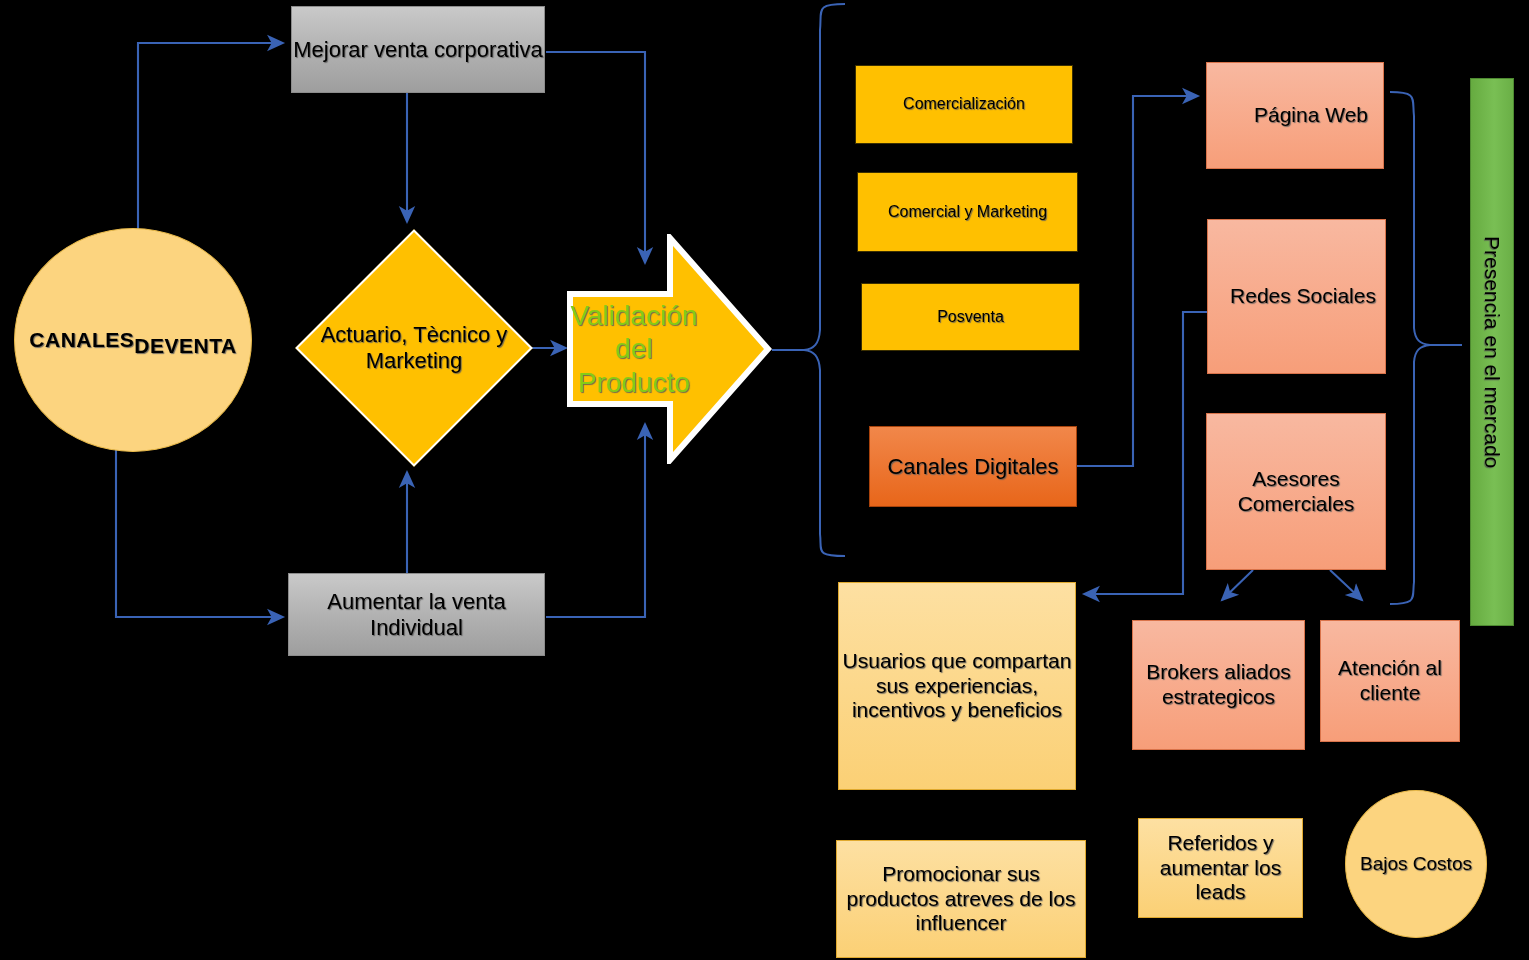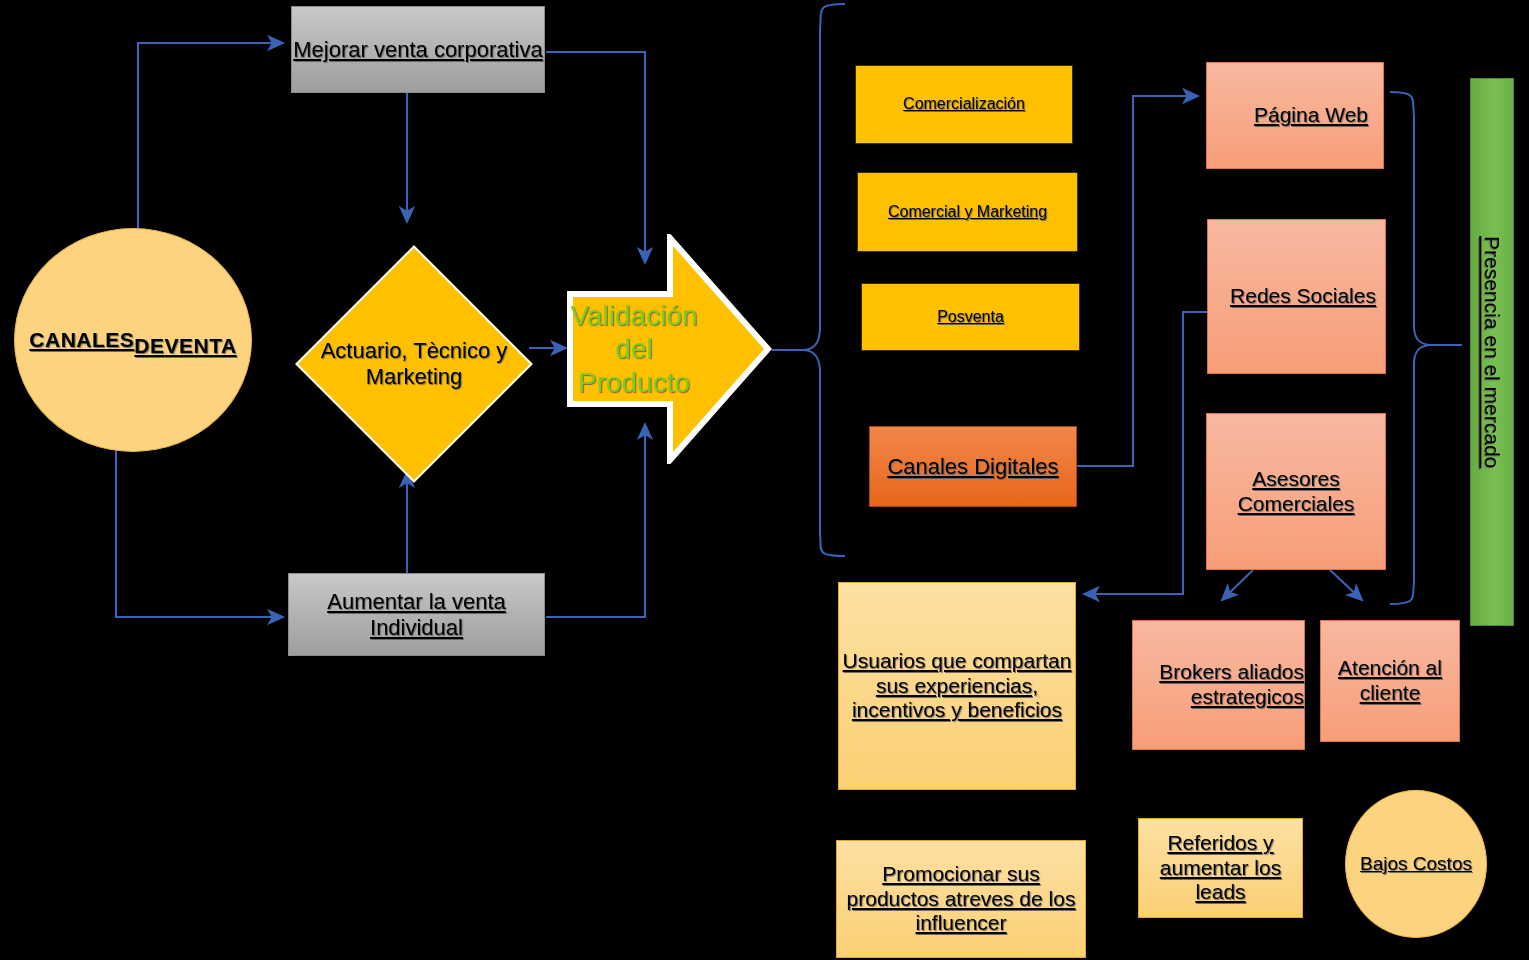--- a/index.html
+++ b/index.html
@@ -1,19 +1,19 @@
 <!DOCTYPE html>
 <html><head>
 <meta charset="utf-8">
 <style>
   html,body{margin:0;padding:0;background:#000;}
   body{font-family:"Liberation Sans",sans-serif;}
   #stage{position:relative;width:1529px;height:960px;background:#000;overflow:hidden;}
   .node{position:absolute;box-sizing:border-box;display:flex;align-items:center;justify-content:center;text-align:center;color:#000;
-        text-shadow:1px 1px 1px rgba(90,90,90,.85);line-height:1.18;text-decoration:underline;}
+        text-shadow:1px 1px 1px rgba(90,90,90,.85);line-height:1.18;}
   .gray{background:linear-gradient(180deg,#c9c9c9 0%,#b2b2b2 50%,#9e9e9e 100%);border:1px solid #8c8c8c;font-size:22px;}
   .circle-big{border-radius:50%;background:#fcd47f;border:1px solid #e8b94a;font-size:21px;font-weight:bold;letter-spacing:.5px;}
   .circle-small{border-radius:50%;background:#fcd47f;border:1px solid #e8b94a;font-size:19px;text-align:right;}
   .yellowbox{background:#ffc000;border:1px solid #3b2f00;font-size:16px;}
   .lightyellow{background:linear-gradient(180deg,#fde0a2 0%,#fbd075 100%);border:1px solid #e0a92e;font-size:21px;}
   .salmon{background:linear-gradient(180deg,#f8b8a0 0%,#f79e79 100%);border:1px solid #d9734a;font-size:21px;}
   .orangebox{background:linear-gradient(180deg,#f1874a 0%,#e8661a 100%);border:1px solid #a8430c;font-size:22px;}
   .greenbar{background:linear-gradient(90deg,#66ab40 0%,#79bf54 55%,#6aaf46 100%);border:1px solid #4e8a31;}
   .greenbar .vtext{writing-mode:vertical-rl;text-orientation:mixed;font-size:21px;color:#000;text-shadow:1px 1px 1px rgba(80,80,80,.8);}
   .diamond{position:absolute;}
@@ -72,42 +72,42 @@
   <div class="node circle-big" style="left:14px;top:228px;width:238px;height:224px;flex-direction:row;">
     <span>CANALES</span>
     <span style="margin-top:12px">DE</span>
     <span style="margin-top:12px">VENTA</span>
   </div>
 
   <div class="node gray" style="left:291px;top:6px;width:254px;height:87px;">Mejorar venta corporativa</div>
 
   <div class="node gray" style="left:288px;top:573px;width:257px;height:83px;">Aumentar la venta Individual</div>
 
-  <div class="diamond" style="left:330px;top:280px;width:168px;height:168px;text-decoration:underline;">
+  <div class="diamond" style="left:330px;top:264px;width:168px;height:168px;text-decoration:underline;">
     <div class="shape"></div>
     <div class="lbl" style="left:-18px;right:-18px;">Actuario, Tècnico y Marketing</div>
   </div>
 
   <div class="arrowshape" style="left:566px;top:234px;width:206px;height:230px;">
     <svg width="206" height="230" viewBox="0 0 206 230">
       <polygon points="4,60 104,60 104,4 202,115 104,226 104,170 4,170" fill="#ffc000" stroke="#ffffff" stroke-width="6"></polygon>
     </svg>
     <div class="lbl">Validación del Producto</div>
   </div>
 
   <div class="node yellowbox" style="left:855px;top:65px;width:218px;height:79px;">Comercialización</div>
   <div class="node yellowbox" style="left:857px;top:172px;width:221px;height:80px;">Comercial y Marketing</div>
   <div class="node yellowbox" style="left:861px;top:283px;width:219px;height:68px;">Posventa</div>
   <div class="node orangebox" style="left:869px;top:426px;width:208px;height:81px;">Canales Digitales</div>
 
   <div class="node salmon" style="left:1206px;top:62px;width:178px;height:107px;padding-left:32px;">Página Web</div>
   <div class="node salmon" style="left:1207px;top:219px;width:179px;height:155px;padding-left:13px;">Redes Sociales</div>
   <div class="node salmon" style="left:1206px;top:413px;width:180px;height:157px;">Asesores Comerciales</div>
 
-  <div class="node salmon" style="left:1132px;top:620px;width:173px;height:130px;text-align:right;">Brokers aliados estrategicos</div>
+  <div class="node salmon" style="left:1132px;top:620px;width:173px;height:130px;">Brokers aliados estrategicos</div>
   <div class="node salmon" style="left:1320px;top:620px;width:140px;height:122px;">Atención al cliente</div>
 
   <div class="node lightyellow" style="left:838px;top:582px;width:238px;height:208px;">Usuarios que compartan sus experiencias, incentivos y beneficios</div>
   <div class="node lightyellow" style="left:836px;top:840px;width:250px;height:118px;">Promocionar sus productos atreves de los influencer</div>
   <div class="node lightyellow" style="left:1138px;top:818px;width:165px;height:100px;">Referidos y aumentar los leads</div>
   <div class="node circle-small" style="left:1345px;top:790px;width:142px;height:148px;">Bajos Costos</div>
 
   <div class="node greenbar" style="left:1470px;top:78px;width:44px;height:548px;">
     <span class="vtext">Presencia en el mercado</span>
   </div>

